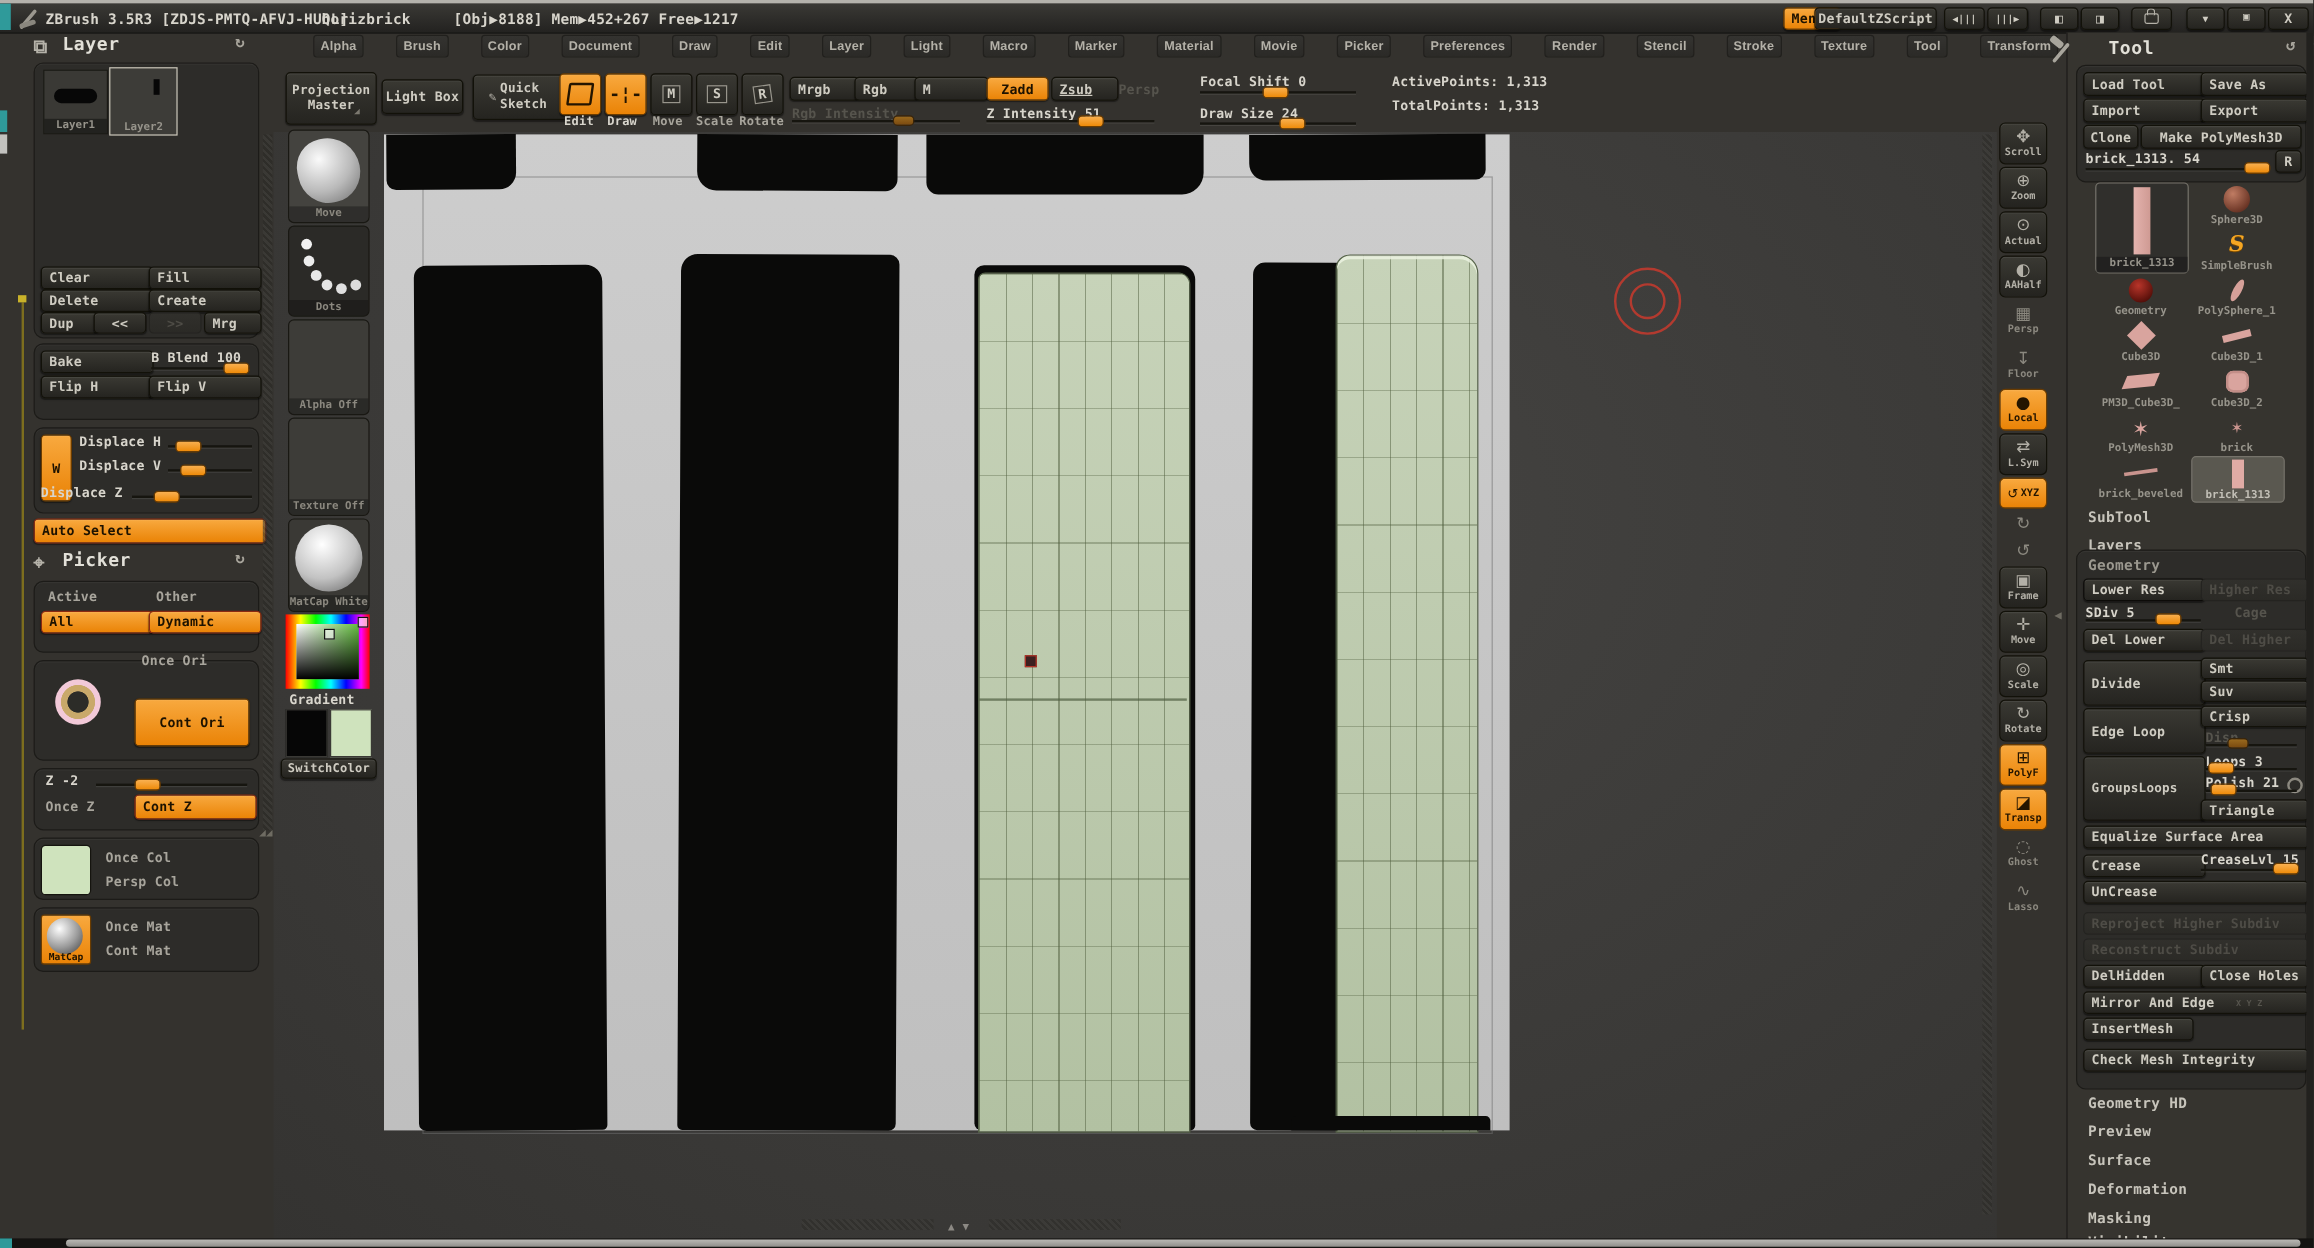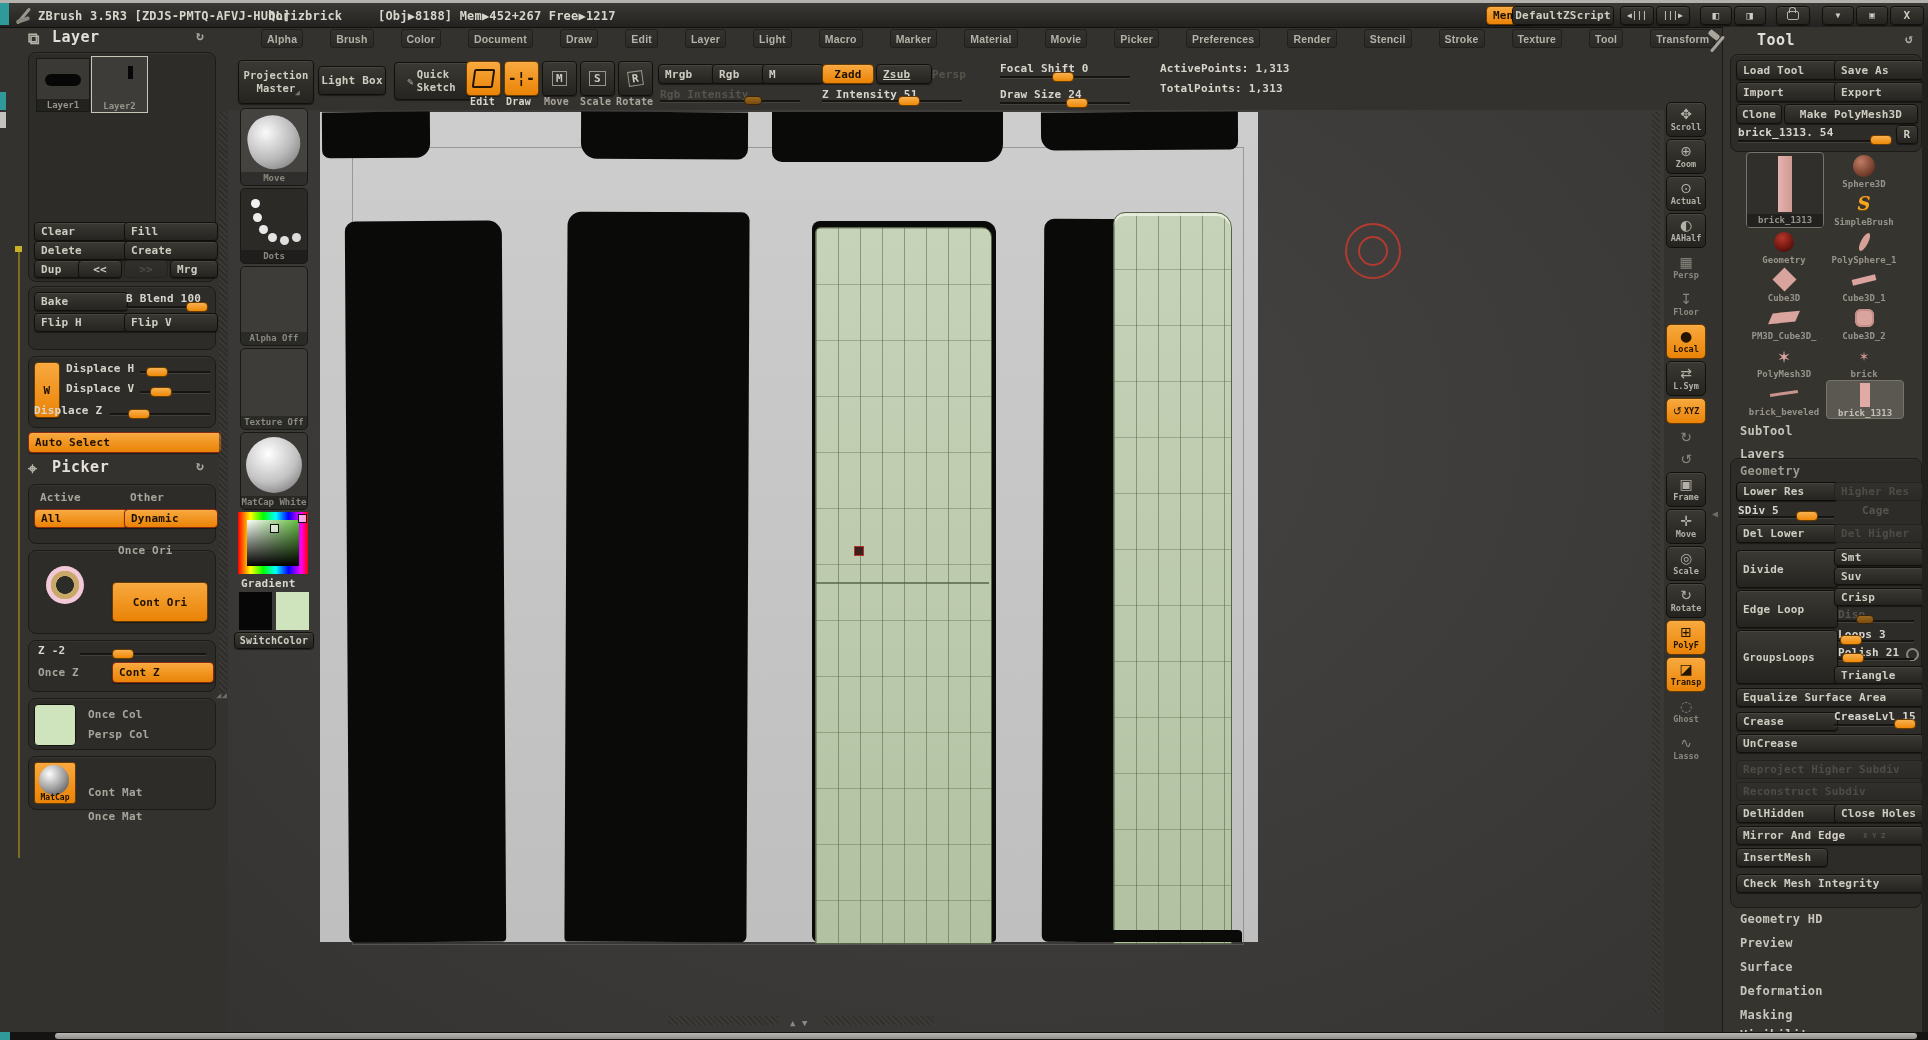--- a/index.html
+++ b/index.html
@@ -265,21 +265,21 @@
   <div class="grp" style="left:28px;top:698px;width:186px;height:50px;"></div>
   <div class="abs" style="left:34px;top:704px;width:40px;height:40px;background:#cfe3bd;border:1px solid #15140f;border-radius:4px;"></div>
   <div class="lbl" style="left:88px;top:708px;">Once Col</div>
   <div class="lbl" style="left:88px;top:728px;">Persp Col</div>
 
   <div class="grp" style="left:28px;top:756px;width:186px;height:52px;"></div>
   <div class="abs" style="left:34px;top:762px;width:40px;height:40px;background:linear-gradient(#f8a93f,#ea8306);border:1px solid #6b3c00;border-radius:3px;">
     <div class="abs" style="left:4px;top:2px;width:30px;height:30px;border-radius:50%;background:radial-gradient(circle at 35% 30%,#fdfdfd,#9a9a9a 55%,#3c3c3c 100%);"></div>
     <div class="abs" style="left:0;right:0;bottom:0;font:bold 8px/10px 'DejaVu Sans Mono',monospace;color:#1d1200;text-align:center;">MatCap</div>
   </div>
-  <div class="lbl" style="left:88px;top:766px;margin-top:44px;">Once Mat</div>
+  <div class="lbl" style="left:88px;top:766px;">Once Mat</div>
   <div class="lbl" style="left:88px;top:786px;">Cont Mat</div>
 
   <div class="hatch" style="left:219px;top:112px;width:8px;height:580px;opacity:.6;"></div>
   <div class="lbl" style="left:216px;top:690px;font-size:9px;color:#6e6b62;">◢◢</div>
   <div class="abs" style="left:0;top:92px;width:6px;height:18px;background:#2f9a9a;"></div>
   <div class="abs" style="left:0;top:112px;width:6px;height:16px;background:#c2c2be;"></div>
   <div class="abs" style="left:18px;top:252px;width:2px;height:606px;background:#7d6e1e;"></div>
   <div class="abs" style="left:15px;top:246px;width:7px;height:6px;background:#c9b22a;"></div>
 
   <div class="thumb" style="left:240px;top:108px;width:66px;height:76px;background:#44433f;">

